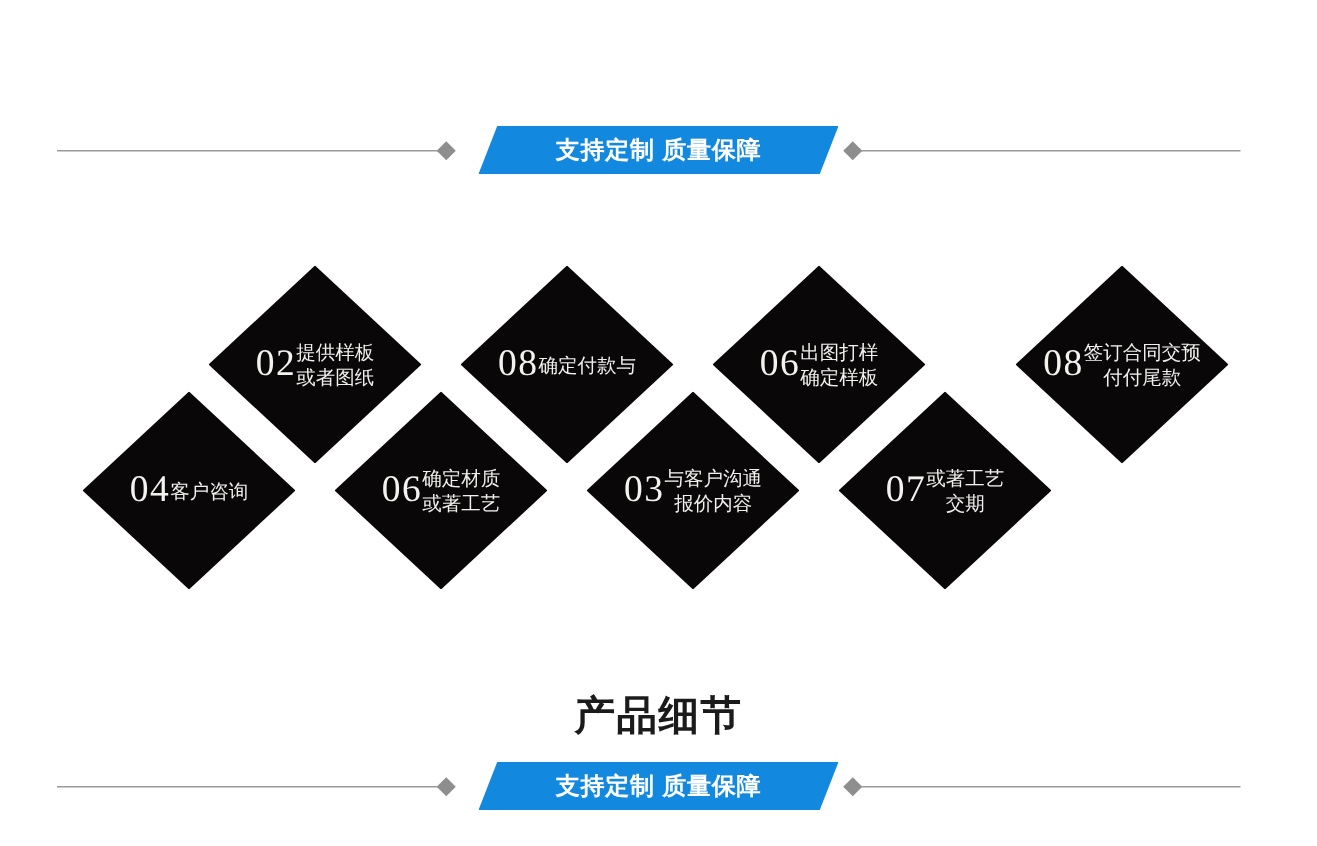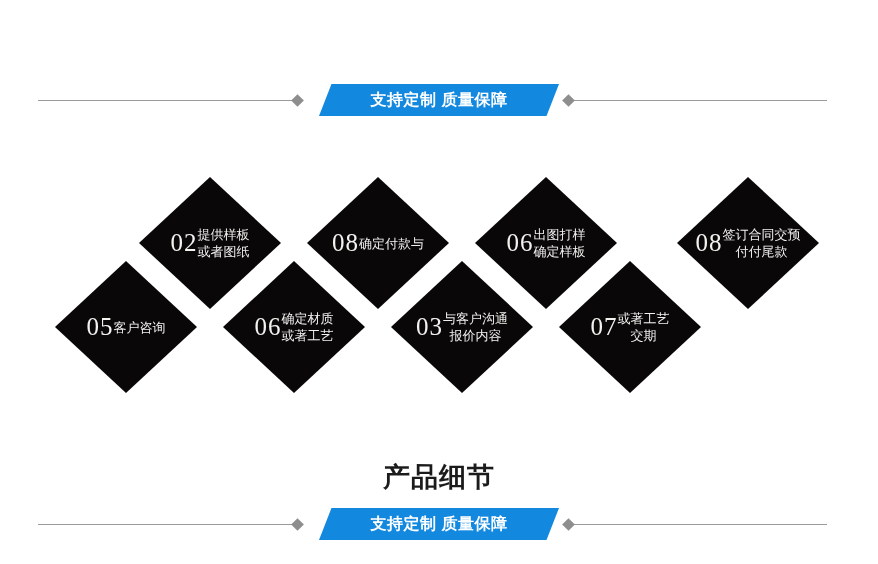--- a/index.html
+++ b/index.html
@@ -149,21 +149,21 @@
 
     <div class="banner">
       <span class="banner-text">支持定制 质量保障</span>
     </div>
   </div>
 
   <div class="watermark">· · · · ·</div>
 
   <div class="flow" id="flow">
       <div class="diamond" style="left: 55px; top: 101px;">
-        <div class="num">05</div>
+        <div class="num">04</div>
         <div class="lines">
           <div>客户咨询</div>
         </div>
       </div>
       <div class="diamond" style="left: 139px; top: 17px;">
         <div class="num">02</div>
         <div class="lines">
           <div>提供样板</div>
           <div>或者图纸</div>
         </div>

